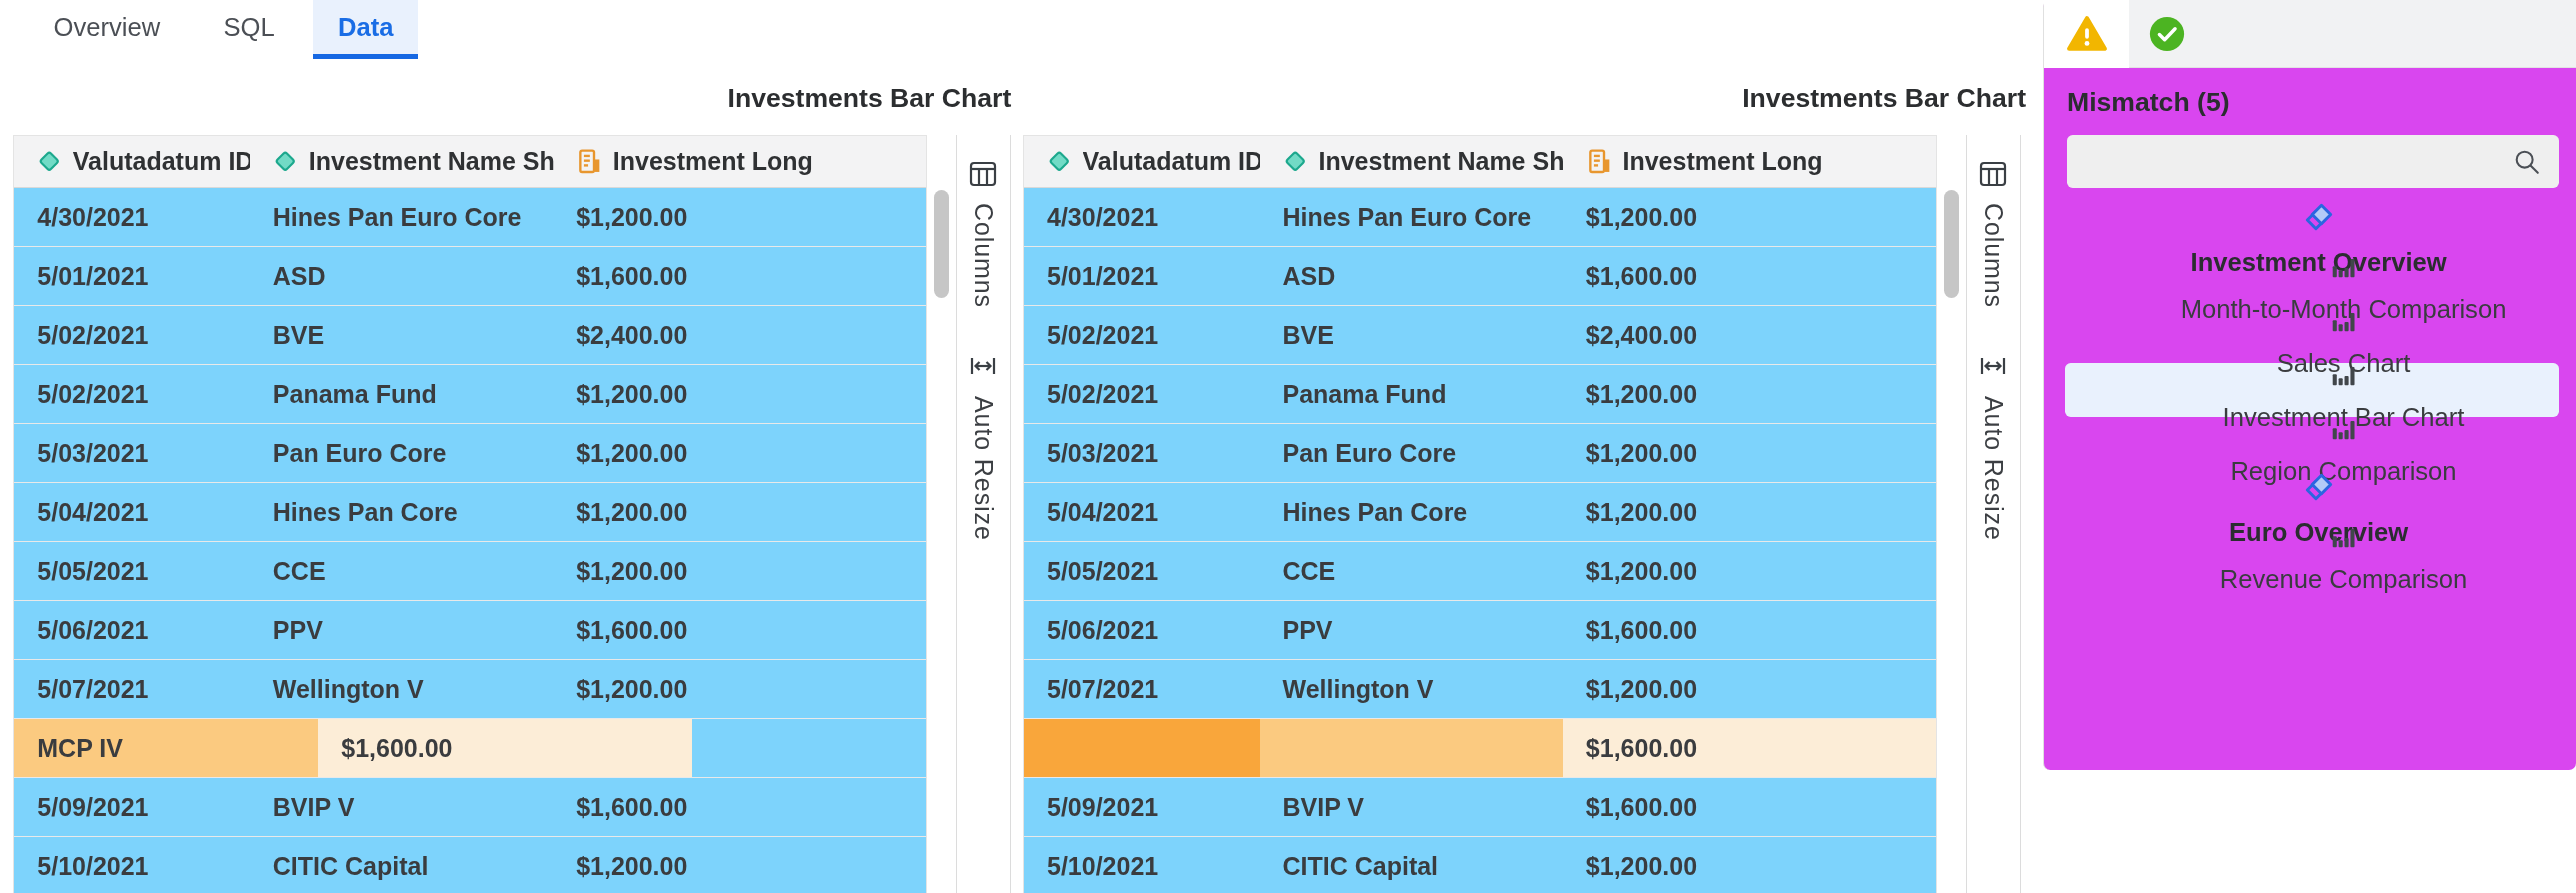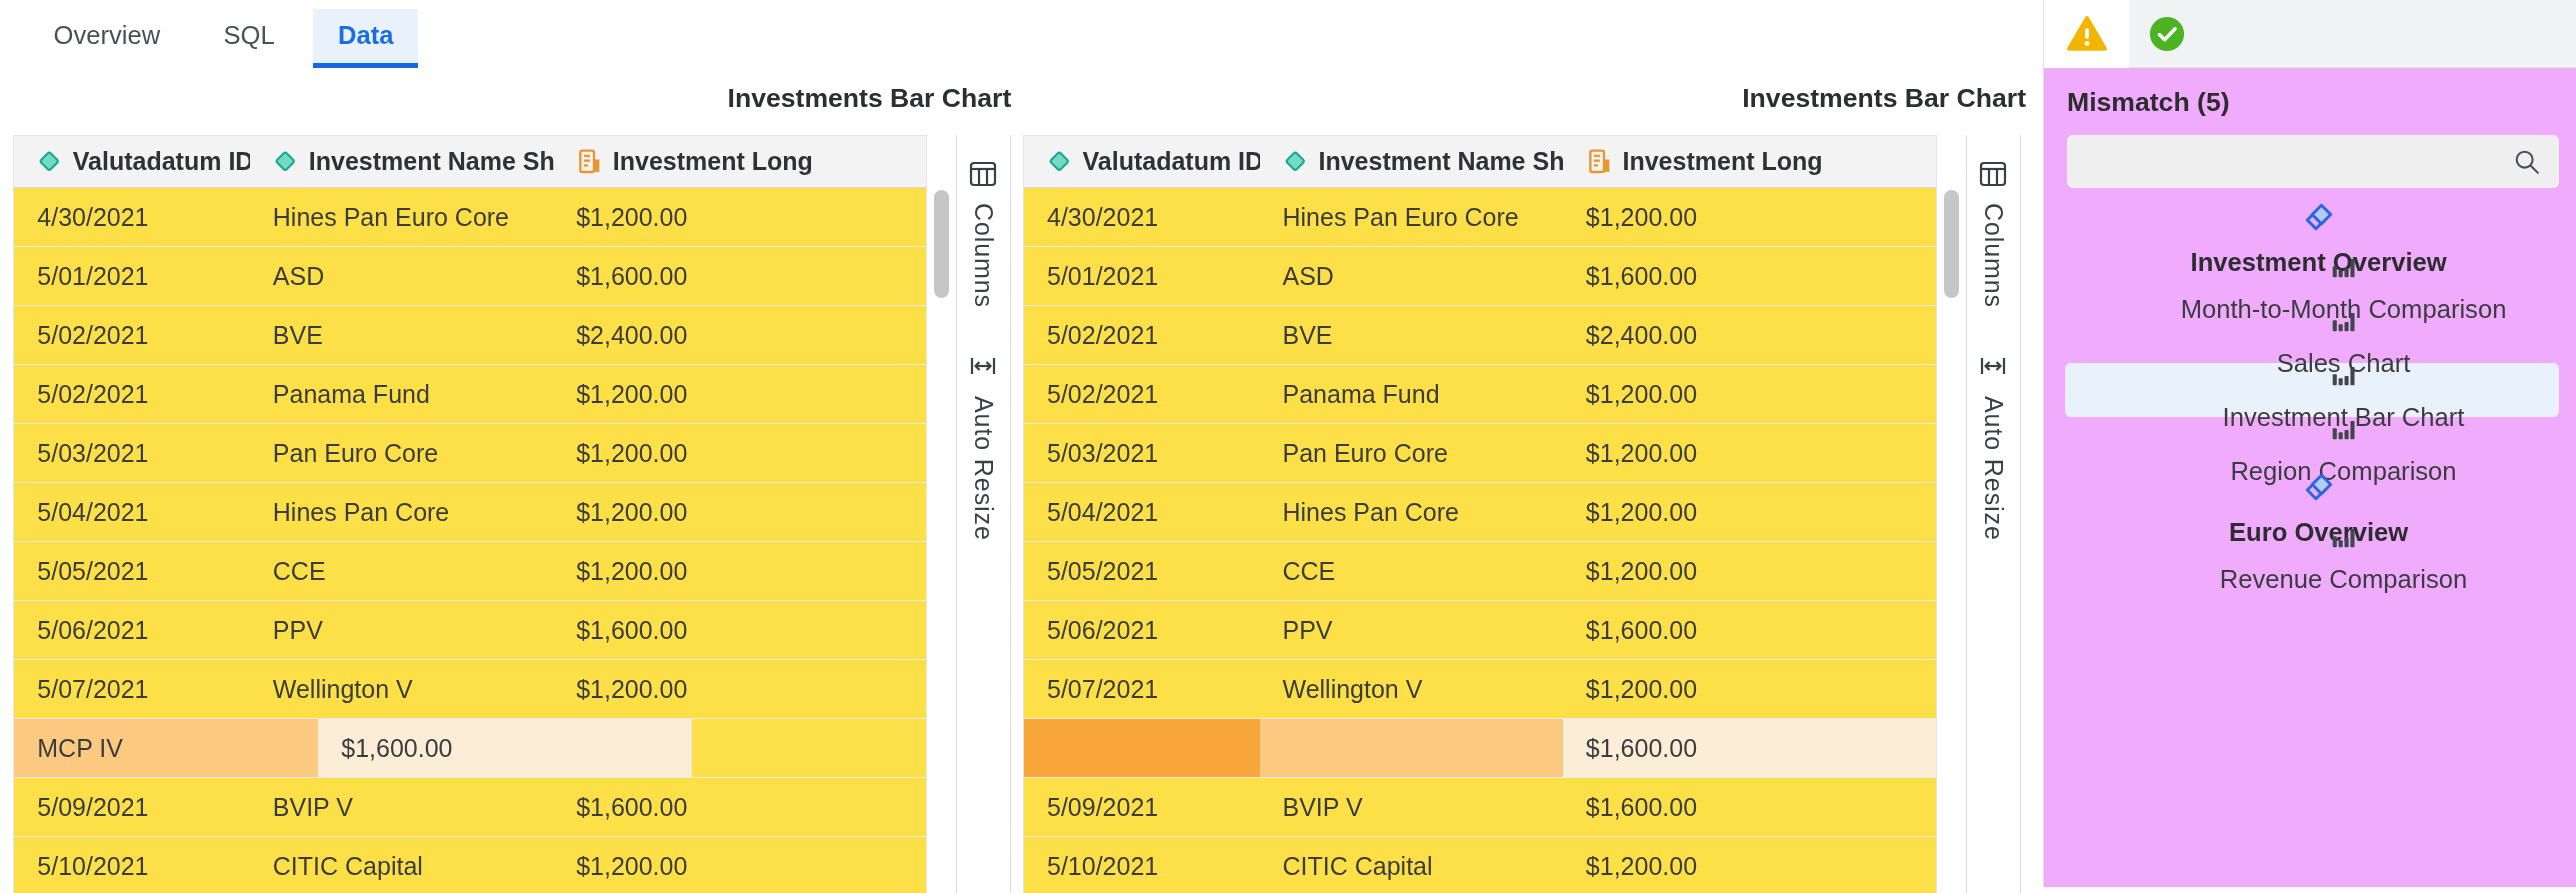--- a/index.html
+++ b/index.html
@@ -5,51 +5,51 @@
   * { box-sizing: border-box; }
   html, body { margin:0; padding:0; overflow:hidden; }
   body {
     width:2576px; height:893px; position:relative;
     background:#ffffff; color:#333;
     font-family:"Liberation Sans", sans-serif;
   }
   .icon { display:inline-flex; align-items:center; justify-content:center; flex:0 0 auto; }
 
   
-  .tabbar { position:absolute; top:0; left:0; height:76px; display:flex; align-items:center; padding-left:28.5px; gap:13.3px; }
+  .tabbar { position:absolute; top:0; left:0; height:76px; display:flex; align-items:flex-start; padding-left:28.5px; gap:13.3px; }
   .tab { height:59px; display:flex; align-items:center; padding:0 25px; font-size:25.6px; color:#4b4f55; border-bottom:5.7px solid transparent; cursor:pointer; }
   .tab.active { background:#e9f1fd; color:#1a6de5; border-bottom-color:#1668e3; font-weight:bold; }
 
   
   .panel { position:absolute; top:83px; }
   #panel-0 { left:13.3px;  width:998px; }
   #panel-1 { left:1023px; width:1003px; }
   .panel-title { text-align:right; font-size:26.6px; font-weight:bold; color:#2c2e30; }
   .table-wrap { display:flex; margin-top:21px; height:768px; }
 
   .grid { width:914px; border:0.9px solid #e4e4e4; border-bottom:none; background:#fff; }
   .grid-header { display:flex; height:52px; background:#f3f3f4; border-bottom:0.9px solid #d9d9d9; }
   .hcell { display:flex; align-items:center; gap:9px; padding-left:21px; font-weight:bold; font-size:25px; color:#2f3133; cursor:pointer; }
   .hlabel { white-space:nowrap; overflow:hidden; }
   .grid-body { }
-  .grid-row { display:flex; height:59px; border-bottom:0.9px solid #e9e9e9; background:#fde047; }
+  .grid-row { display:flex; height:59px; border-bottom:0.9px solid #e9e9e9; background:#7dd3fc;font-weight:bold; }
   .cell { display:flex; align-items:center; padding-left:23px; font-size:25px; color:#3a3c3f; white-space:nowrap; }
   .c0 { width:236px; } .c1 { width:304px; } .c2 { width:374px; }
   .hl1 { background:#f9a63b; } .hl2 { background:#fbca80; } .hl3 { background:#fcedd7; }
 
   .scroll-gutter { width:28.5px; position:relative; }
   .scroll-thumb { position:absolute; left:6.6px; top:55px; width:15px; height:108px; border-radius:7.6px; background:#c6c6c6; cursor:pointer; }
 
   .side-toolbar { width:55px; border-left:0.9px solid #dcdcdc; border-right:0.9px solid #dcdcdc; display:flex; flex-direction:column; align-items:center; padding-top:23px; background:#fff; }
   .toolbar-group { display:flex; flex-direction:column; align-items:center; cursor:pointer; }
   .toolbar-group.mt { margin-top:42px; }
   .vlabel { writing-mode:vertical-rl; font-size:25px; color:#3c3f43; margin-top:13.3px; letter-spacing:0.9px; }
 
   
-  .sidebar { position:absolute; left:2043px; top:0; width:533px; height:887px; border-left:0.9px solid #e0e0e0; background:#f0abfc; }
+  .sidebar { position:absolute; left:2043px; top:0; width:533px; height:770px; border-left:0.9px solid #e0e0e0; background:#d946ef;border-radius:7px; }
   .sidebar-tabs { display:flex; height:68px; }
   .sb-tab-active { width:85px; display:flex; align-items:center; justify-content:center; background:#fff; cursor:pointer; }
   .sb-tab-rest { flex:1; background:#f1f2f3; border-bottom:0.9px solid #e2e2e2; display:flex; align-items:center; padding-left:19px; }
   .sb-tab-check { display:flex; align-items:center; justify-content:center; cursor:pointer; }
   .sidebar-heading { margin:19px 0 0 23px; font-size:26.6px; font-weight:bold; color:#2b2d30; }
   .search-box { margin:17px 17px 0 23px; height:53px; background:#efefef; border-radius:5.7px; display:flex; align-items:center; padding:0 17px; }
   .search-box input { flex:1; border:none; outline:none; background:transparent; font-size:25px; font-family:"Liberation Sans", sans-serif; color:#333; }
   .tree { margin-top:13.3px; }
   .tree-row { height:54px; display:flex; align-items:center; margin:0 17px 0 21px; border-radius:5.7px; gap:15px; cursor:pointer;flex-direction:column; }
   .tree-row.group { padding-left:13.3px; }

